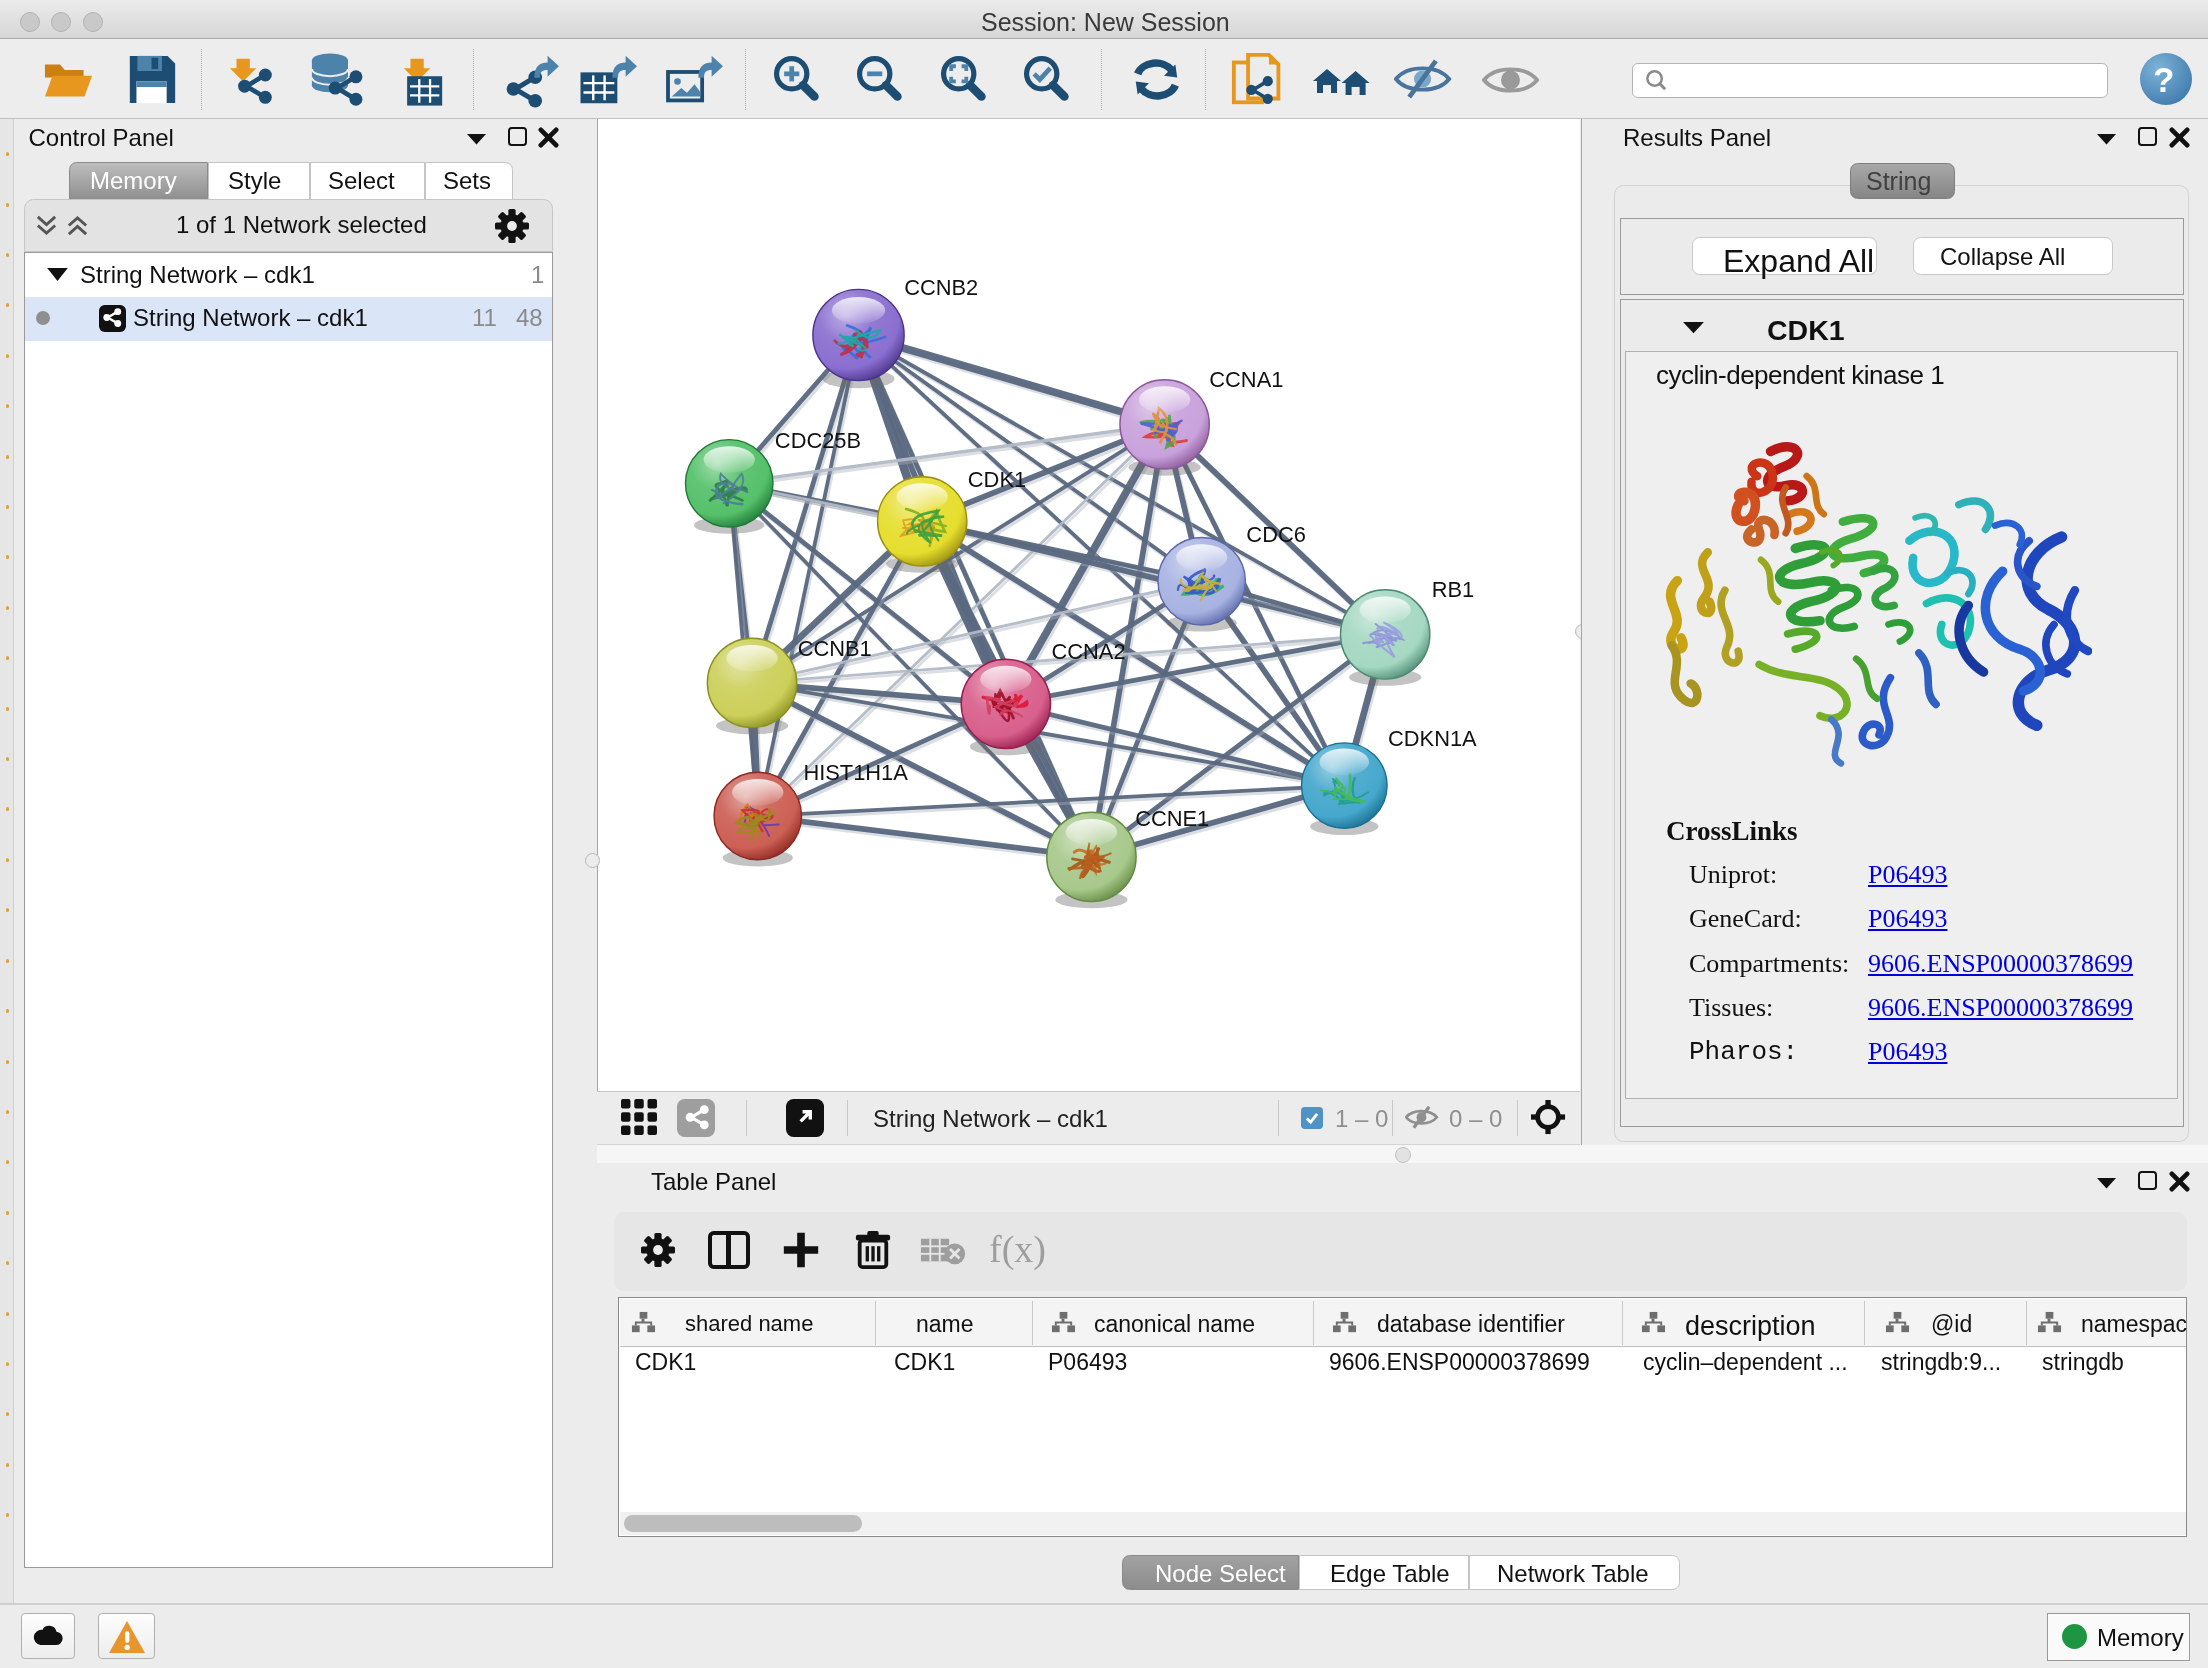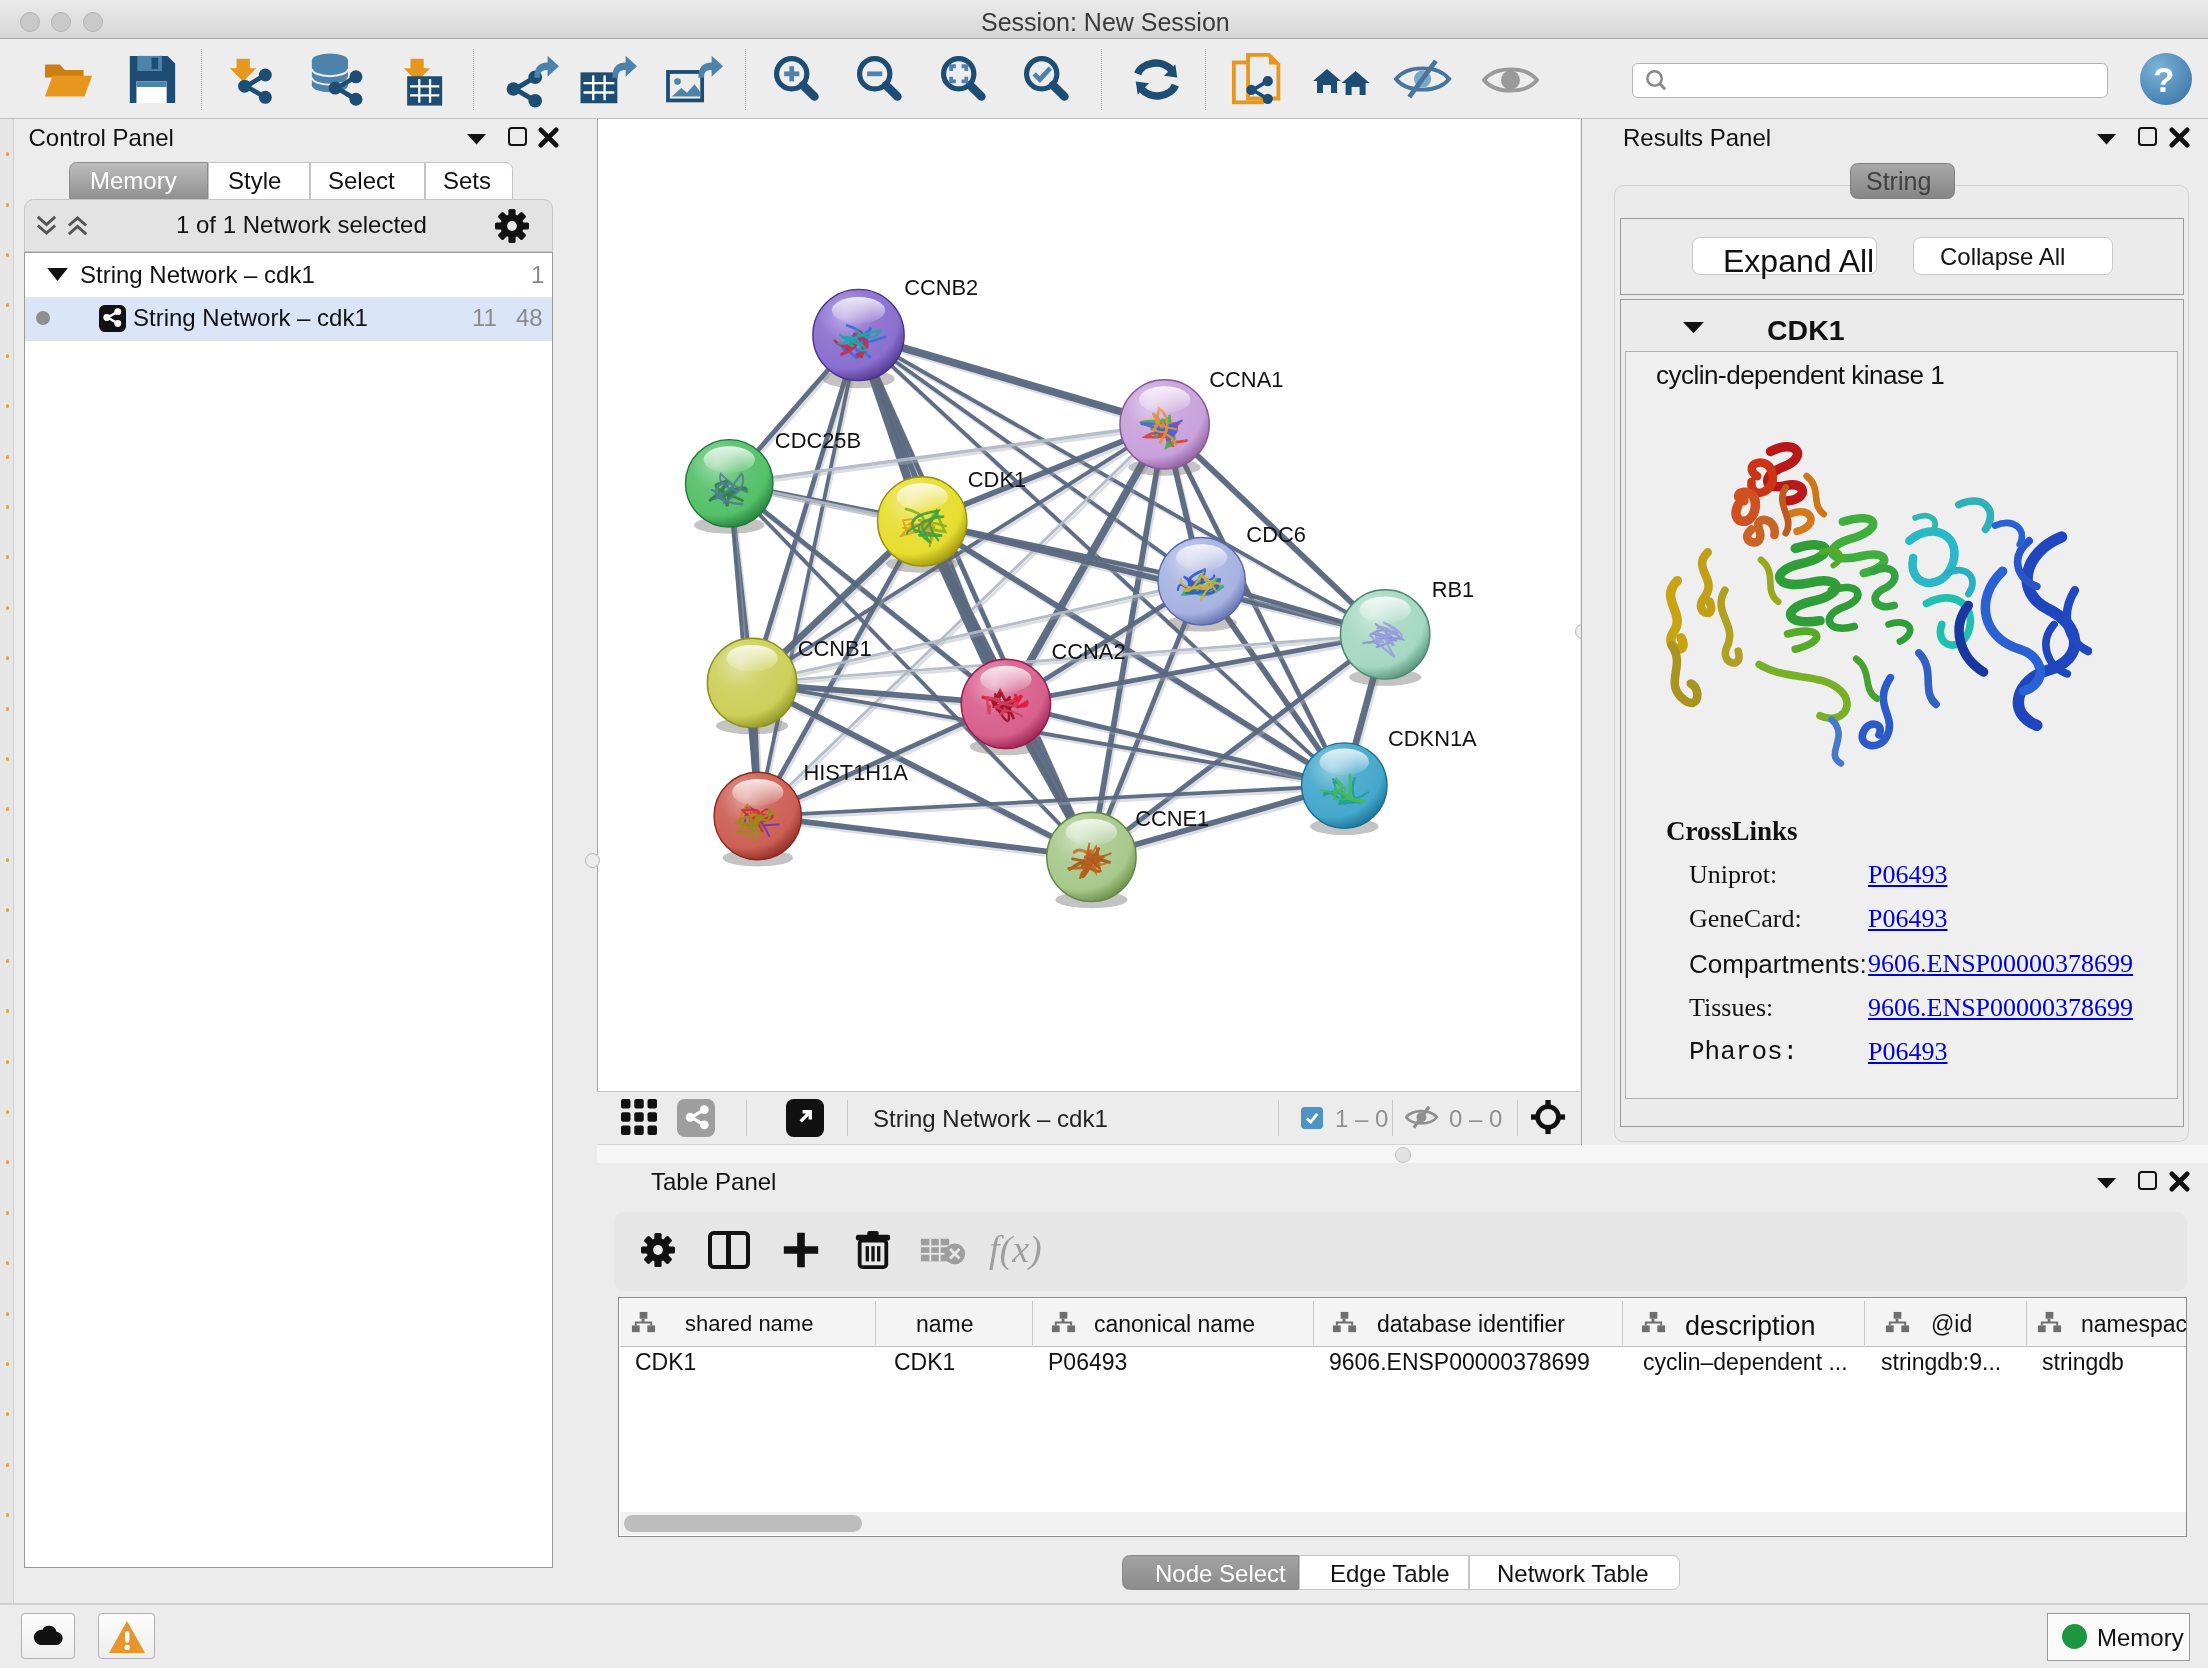--- a/index.html
+++ b/index.html
@@ -699,21 +699,21 @@
 <path d="M368 92 C388 84 402 96 394 112" fill="none" stroke="#2a62d4" stroke-width="7" stroke-linecap="round"></path>
 <path d="M222 232 C240 246 228 264 244 274" fill="none" stroke="#48a030" stroke-width="7" stroke-linecap="round"></path>
 <path d="M186 120 C204 112 212 126 198 134" fill="none" stroke="#55aa28" stroke-width="6" stroke-linecap="round"></path>
 <path d="M284 84 C302 76 312 90 300 100" fill="none" stroke="#30b8b0" stroke-width="6" stroke-linecap="round"></path>
 </svg>
 <div class="txt" style="left:1666px;top:816px;font-size:27px;font-weight:bold;font-family:'Liberation Serif',serif">CrossLinks</div>
 <div class="txt" style="left:1689px;top:860px;font-size:26px;font-family:'Liberation Serif',serif">Uniprot:</div>
 <div class="txt" style="left:1868px;top:860px;font-size:26px;font-family:'Liberation Serif',serif;color:#0000dd;text-decoration:underline">P06493</div>
 <div class="txt" style="left:1689px;top:904px;font-size:26px;font-family:'Liberation Serif',serif">GeneCard:</div>
 <div class="txt" style="left:1868px;top:904px;font-size:26px;font-family:'Liberation Serif',serif;color:#0000dd;text-decoration:underline">P06493</div>
-<div class="txt" style="left:1689px;top:949px;font-size:26px;font-family:Liberation Sans, sans-serif">Compartments:</div>
+<div class="txt" style="left:1689px;top:949px;font-size:26px;font-family:Liberation Serif, serif">Compartments:</div>
 <div class="txt" style="left:1868px;top:949px;font-size:26px;font-family:'Liberation Serif',serif;color:#0000dd;text-decoration:underline">9606.ENSP00000378699</div>
 <div class="txt" style="left:1689px;top:993px;font-size:26px;font-family:'Liberation Serif',serif">Tissues:</div>
 <div class="txt" style="left:1868px;top:993px;font-size:26px;font-family:'Liberation Serif',serif;color:#0000dd;text-decoration:underline">9606.ENSP00000378699</div>
 <div class="txt" style="left:1689px;top:1037px;font-size:26px;font-family:Liberation Mono, monospace">Pharos:</div>
 <div class="txt" style="left:1868px;top:1037px;font-size:26px;font-family:'Liberation Serif',serif;color:#0000dd;text-decoration:underline">P06493</div>
 <div class="txt" style="left:651px;top:1168px;font-size:24px">Table Panel</div>
 <svg style="position:absolute;left:2096px;top:1177px" width="21" height="12.4" viewBox="0 0 22 13">
     <path d="M1 1 h20 l-10 11 z" fill="#111"></path>
   </svg>
 <div style="position:absolute;left:2138px;top:1171px;width:19px;height:19px;border:2.9px solid #111;border-radius:3.8px"></div>
@@ -750,21 +750,21 @@
   </svg>
 <svg class="abs" style="left:919px;top:1235px" width="49" height="32" viewBox="0 0 52 34">
     <rect x="2" y="4" width="30" height="24" fill="#9e9e9e"></rect>
     <line x1="2" y1="12" x2="32" y2="12" stroke="#e6e6e6" stroke-width="2"></line>
     <line x1="2" y1="20" x2="32" y2="20" stroke="#e6e6e6" stroke-width="2"></line>
     <line x1="12" y1="4" x2="12" y2="28" stroke="#e6e6e6" stroke-width="2"></line>
     <line x1="22" y1="4" x2="22" y2="28" stroke="#e6e6e6" stroke-width="2"></line>
     <circle cx="38" cy="20" r="11" fill="#9e9e9e"></circle>
     <path d="M33 15 l10 10 M43 15 l-10 10" stroke="#e6e6e6" stroke-width="3"></path>
   </svg>
-<div class="txt" style="left:989px;top:1227px;font-size:38px;font-style:italic;color:#9e9e9e;font-family:'Liberation Serif',serif">f(x)</div>
+<div class="txt" style="left:989px;top:1227px;font-size:38px;color:#9e9e9e;font-family:'Liberation Serif',serif">f(x)</div>
 <div class="abs" style="left:618px;top:1297px;width:1569px;height:240px;background:#fff;border:1.9px solid #8a8a8a"></div>
 <div class="abs" style="left:620px;top:1299px;width:1566px;height:48px;background:#f4f4f4;border-bottom:1px solid #c0c0c0"></div>
 <div class="abs" style="left:875px;top:1301px;height:44px;border-left:1px solid #c8c8c8"></div>
 <div class="abs" style="left:1032px;top:1301px;height:44px;border-left:1px solid #c8c8c8"></div>
 <div class="abs" style="left:1313px;top:1301px;height:44px;border-left:1px solid #c8c8c8"></div>
 <div class="abs" style="left:1622px;top:1301px;height:44px;border-left:1px solid #c8c8c8"></div>
 <div class="abs" style="left:1864px;top:1301px;height:44px;border-left:1px solid #c8c8c8"></div>
 <div class="abs" style="left:2026px;top:1301px;height:44px;border-left:1px solid #c8c8c8"></div>
 <svg style="position:absolute;left:631px;top:1311px" width="25" height="25" viewBox="0 0 26 26">
     <g fill="#6e6e6e">

